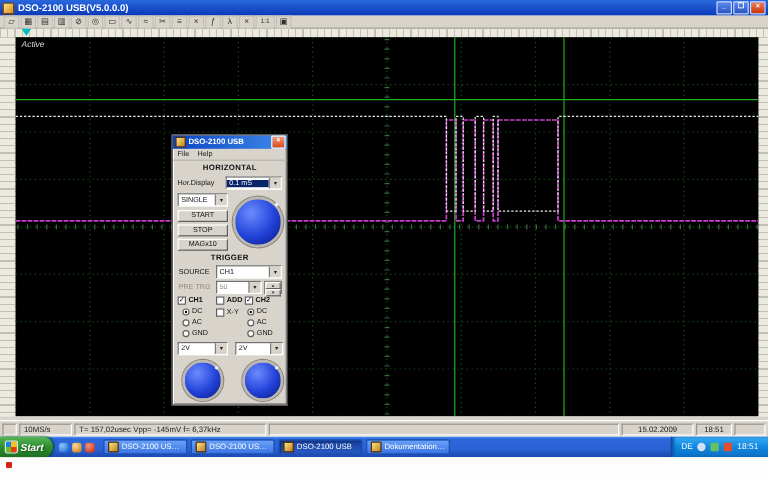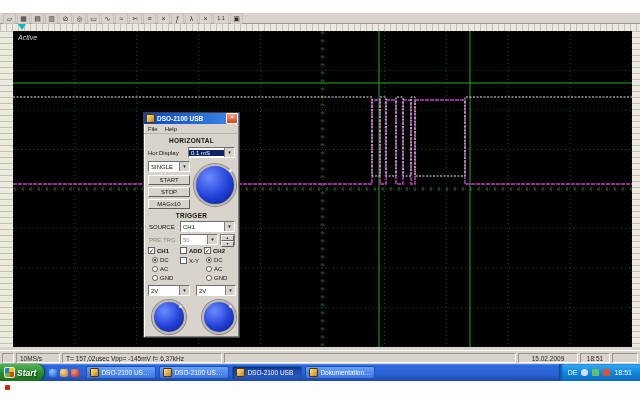--- a/index.html
+++ b/index.html
@@ -101,20 +101,29 @@
     border-left:1px solid #0a4f9e;box-shadow:inset 2px 0 2px #0c5cae;color:#fff;font-size:7px;}
   .tray-ico{width:7px;height:7px;border-radius:1px;}
   #below{position:absolute;left:0;top:381px;width:640px;height:19px;background:#fdfdfd;}
   #red-dot{position:absolute;left:5px;top:4px;width:5px;height:5px;background:#d42210;border-radius:1px;}
 </style>
 </head>
 <body>
 
 <div id="screen">
 
+  <div id="titlebar">
+    <span id="app-icon"></span>
+    <span>DSO-2100 USB(V5.0.0.0)</span>
+    <span id="win-buttons">
+      <span class="winbtn">_</span>
+      <span class="winbtn">❐</span>
+      <span class="winbtn close">×</span>
+    </span>
+  </div>
 
   <div id="toolbar">
     <span id="toolbar-icons" style="display:flex;gap:1px;">
         <span class="tbtn">▱</span>
         <span class="tbtn">▦</span>
         <span class="tbtn">▤</span>
         <span class="tbtn">▥</span>
         <span class="tbtn">⊘</span>
         <span class="tbtn">◎</span>
         <span class="tbtn">▭</span>

